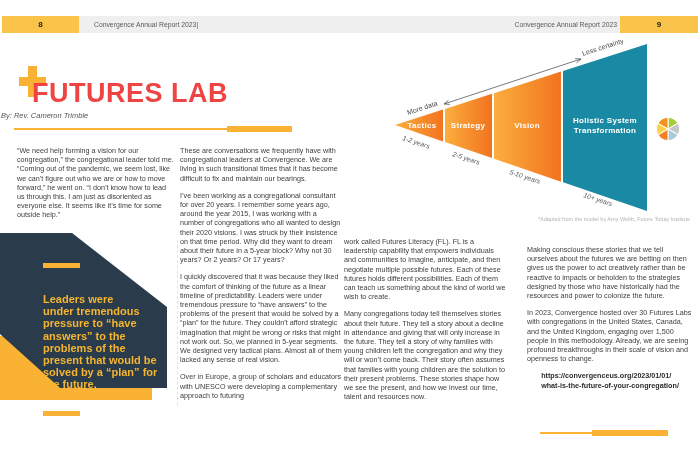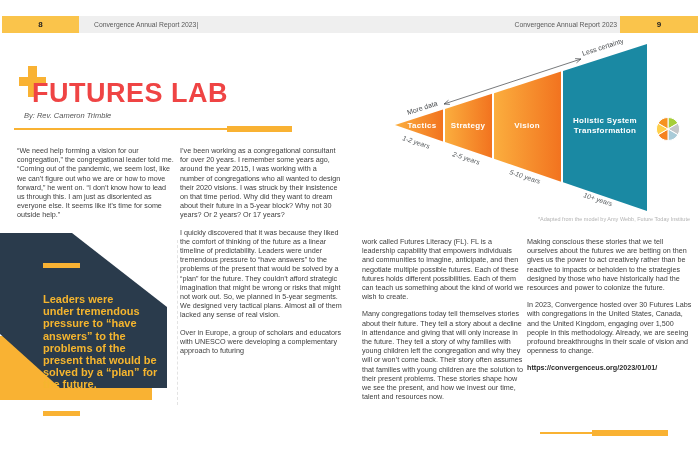--- a/index.html
+++ b/index.html
@@ -40,21 +40,21 @@
     <span class="lft">Convergence Annual Report 2023|</span>
     <span class="rgt">Convergence Annual Report 2023</span>
   </div>
   <div class="abs hdr-num" style="left:620px;top:16px;width:78px;height:17px;">9</div>
 
   <div class="abs" style="left:19px;top:66px;width:27px;height:31px;">
     <div class="abs bar" style="left:9px;top:0;width:9px;height:31px;"></div>
     <div class="abs bar" style="left:0;top:11px;width:27px;height:9px;"></div>
   </div>
   <div class="abs title" style="left:32px;top:80px;">FUTURES LAB</div>
-  <div class="abs byline" style="left:24px;top:111px;">By: Rev. Cameron Trimble</div>
+  <div class="abs byline" style="left:1px;top:111px;">By: Rev. Cameron Trimble</div>
   <div class="abs bar" style="left:14px;top:128px;width:278px;height:2px;"></div>
   <div class="abs bar" style="left:227px;top:126px;width:65px;height:6px;"></div>
 
   <div class="abs body-col" style="left:17px;top:146px;width:157px;">
     <p>“We need help forming a vision for our congregation,” the congregational leader told me. “Coming out of the pandemic, we seem lost, like we can’t figure out who we are or how to move forward,” he went on. “I don’t know how to lead us through this. I am just as disoriented as everyone else. It seems like it’s time for some outside help.”</p>
   </div>
 
   <svg class="abs" style="left:0;top:230px;" width="175" height="180" viewBox="0 0 175 180">
     <polygon points="0,106 60,106 152,150 152,170 0,170" fill="#F9B233"></polygon>
     <polygon points="0,3 72,3 167,77 167,158 60,158 0,104" fill="#2A3B4C"></polygon>
@@ -65,20 +65,21 @@
 pressure to “have
 answers” to the
 problems of the
 present that would be
 solved by a “plan” for
 the future.</div>
   <div class="abs bar" style="left:43px;top:411px;width:37px;height:5px;"></div>
 
   <div class="abs col-divider" style="left:177px;top:240px;height:165px;"></div>
   <div class="abs body-col" style="left:180px;top:146px;width:162px;">
+    <p>These are conversations we frequently have with congregational leaders at Convergence. We are living in such transitional times that it has become difficult to fix and maintain our bearings.</p>
     <p>I’ve been working as a congregational consultant for over 20 years. I remember some years ago, around the year 2015, I was working with a number of congregations who all wanted to design their 2020 visions. I was struck by their insistence on that time period. Why did they want to dream about their future in a 5-year block? Why not 30 years? Or 2 years? Or 17 years?</p>
     <p>I quickly discovered that it was because they liked the comfort of thinking of the future as a linear timeline of predictability. Leaders were under tremendous pressure to “have answers” to the problems of the present that would be solved by a “plan” for the future. They couldn’t afford strategic imagination that might be wrong or risks that might not work out. So, we planned in 5-year segments. We designed very tactical plans. Almost all of them lacked any sense of real vision.</p>
     <p>Over in Europe, a group of scholars and educators with UNESCO were developing a complementary approach to futuring</p>
   </div>
 
   <svg class="abs" style="left:370px;top:40px;" width="330" height="185" viewBox="0 0 330 185">
     <defs>
       <linearGradient id="gor" x1="0" y1="0" x2="1" y2="0">
         <stop offset="0" stop-color="#FBAE3E"></stop>
           <stop offset="1" stop-color="#F2731F"></stop>
@@ -113,29 +114,30 @@
       <path d="M298,89 L298,77.5 A11.5,11.5 0 0 1 307.96,83.25 Z" fill="#A6CE39"></path>
       <path d="M298,89 L307.96,83.25 A11.5,11.5 0 0 1 307.96,94.75 Z" fill="#C4C6C8"></path>
       <path d="M298,89 L307.96,94.75 A11.5,11.5 0 0 1 298,100.5 Z" fill="#A9CBD8"></path>
       <path d="M298,89 L298,100.5 A11.5,11.5 0 0 1 288.04,94.75 Z" fill="#F58220"></path>
       <path d="M298,89 L288.04,94.75 A11.5,11.5 0 0 1 288.04,83.25 Z" fill="#FFD04A"></path>
       <path d="M298,89 L288.04,83.25 A11.5,11.5 0 0 1 298,77.5 Z" fill="#F6921E"></path>
     </g>
   </svg>
   <div class="abs diagram-caption" style="left:480px;top:216px;width:210px;">*Adapted from the model by Amy Webb, Future Today Institute</div>
 
-  <div class="abs body-col" style="left:362px;top:237px;width:162px;">
+  <div class="abs body-col" style="left:344px;top:237px;width:162px;">
     <p>work called Futures Literacy (FL). FL is a leadership capability that empowers individuals and communities to imagine, anticipate, and then negotiate multiple possible futures. Each of these futures holds different possibilities. Each of them can teach us something about the kind of world we wish to create.</p>
     <p>Many congregations today tell themselves stories about their future. They tell a story about a decline in attendance and giving that will only increase in the future. They tell a story of why families with young children left the congregation and why they will or won’t come back. Their story often assumes that families with young children are the solution to their present problems. These stories shape how we see the present, and how we invest our time, talent and resources now.</p>
   </div>
 
-  <div class="abs body-col" style="left:527px;top:237px;width:166px;">
+  <div class="abs body-col" style="left:527px;top:245px;width:166px;align-items:center;">
     <p>Making conscious these stories that we tell ourselves about the futures we are betting on then gives us the power to act creatively rather than be reactive to impacts or beholden to the strategies designed by those who have historically had the resources and power to colonize the future.</p>
     <p>In 2023, Convergence hosted over 30 Futures Labs with congregations in the United States, Canada, and the United Kingdom, engaging over 1,500 people in this methodology. Already, we are seeing profound breakthroughs in their scale of vision and openness to change.</p>
     <p>
       <span class="link-line">https://convergenceus.org/2023/01/01/</span>
+      <span class="link-line">what-is-the-future-of-your-congregation/</span>
     </p>
   </div>
 
   <div class="abs bar" style="left:540px;top:432px;width:128px;height:2px;"></div>
   <div class="abs bar" style="left:592px;top:430px;width:76px;height:6px;"></div>
 
 </div>
 
 </body></html>

